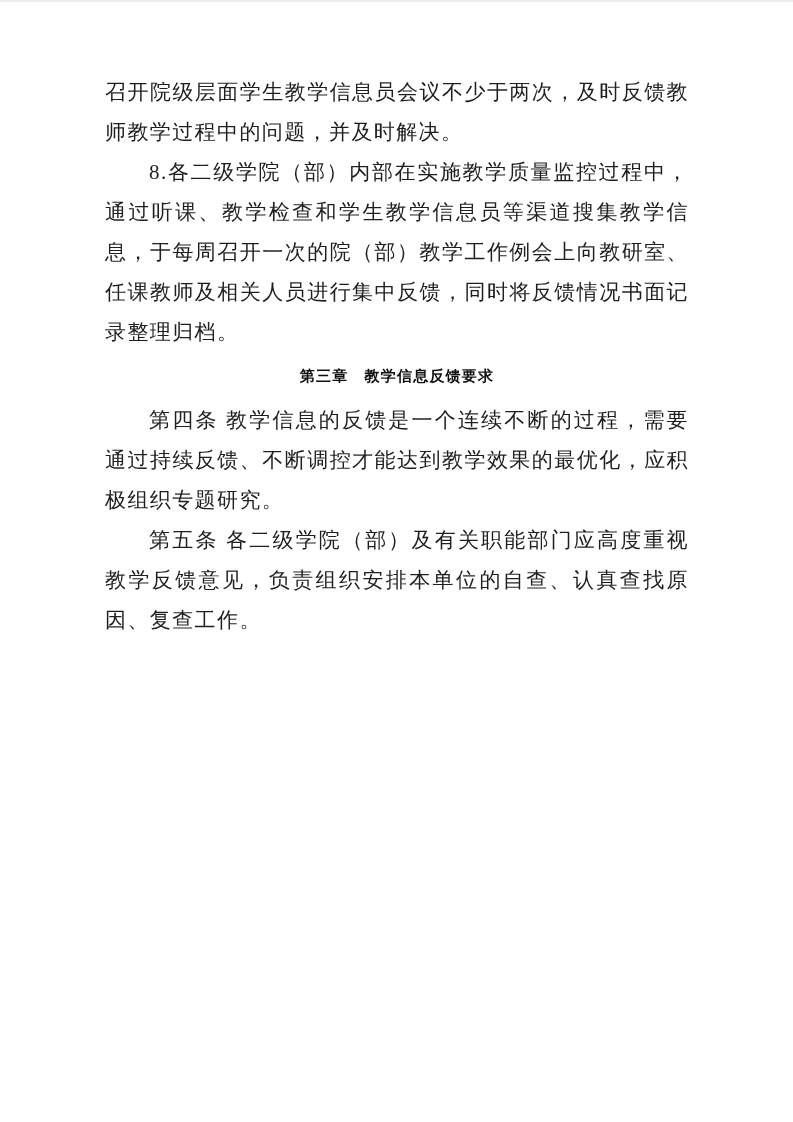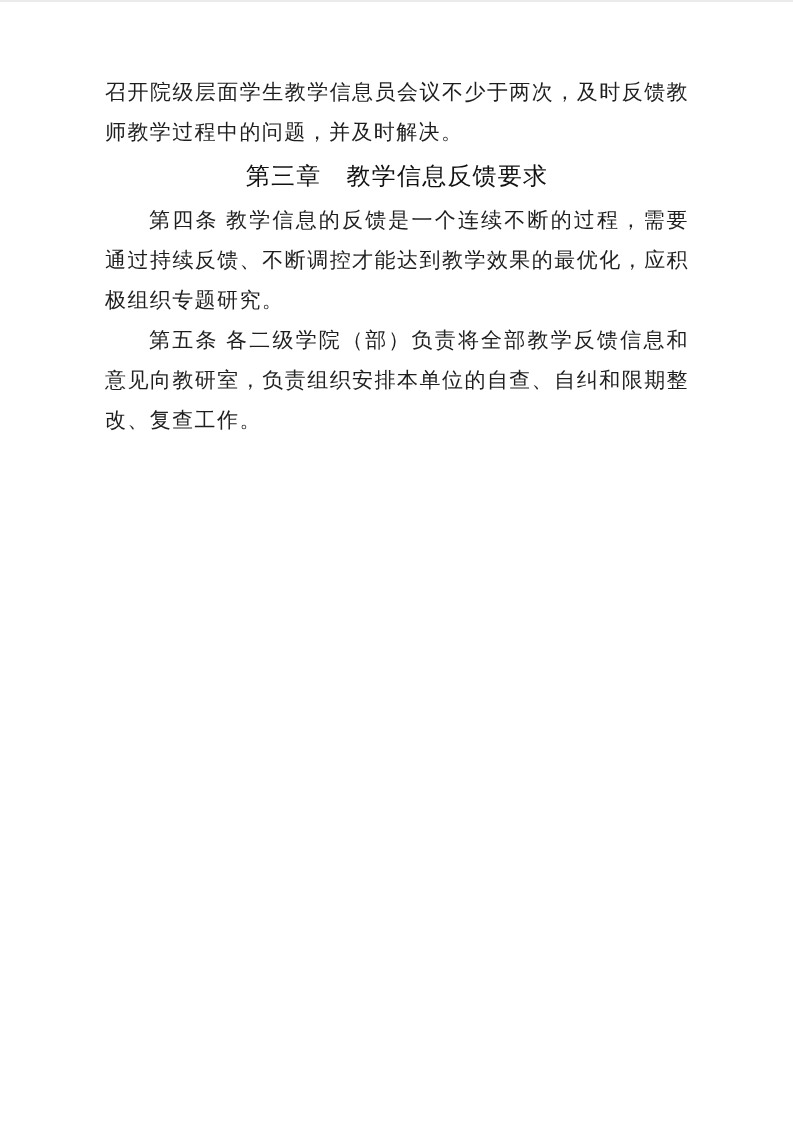--- a/index.html
+++ b/index.html
@@ -37,33 +37,34 @@
     letter-spacing: 1.4px;
     text-align: justify;
     text-justify: inter-character;
     color: #1e1e1e;
   }
   p.indent {
     text-indent: 2.1em;
   }
   h2.chapter {
     margin: 4px 0 4px 0;
-    font-size: 24px;
+    font-size: 15px;
     line-height: 40px;
-    font-weight: normal;
+    font-weight: bold;
     text-align: center;
     letter-spacing: 1.2px;
     color: #111111;
     font-family: "Liberation Sans", "DejaVu Sans", sans-serif;
   }
 </style>
 </head>
 <body>
 
 <div class="page">
   <div class="scan-edge"></div>
   <div class="content">
     <p class="body">召开院级层面学生教学信息员会议不少于两次，及时反馈教师教学过程中的问题，并及时解决。</p>
+    <p class="body indent">8.各二级学院（部）内部在实施教学质量监控过程中，通过听课、教学检查和学生教学信息员等渠道搜集教学信息，于每周召开一次的院（部）教学工作例会上向教研室、任课教师及相关人员进行集中反馈，同时将反馈情况书面记录整理归档。</p>
     <h2 class="chapter">第三章　教学信息反馈要求</h2>
     <p class="body indent">第四条 教学信息的反馈是一个连续不断的过程，需要通过持续反馈、不断调控才能达到教学效果的最优化，应积极组织专题研究。</p>
-    <p class="body indent">第五条 各二级学院（部）负责将全部教学反馈信息和意见向教研室，负责组织安排本单位的自查、自纠和限期整改、复查工作。</p>
+    <p class="body indent">第五条 各二级学院（部）及有关职能部门应高度重视教学反馈意见，负责组织安排本单位的自查、认真查找原因、复查工作。</p>
   </div>
 </div>
 
 </body></html>

